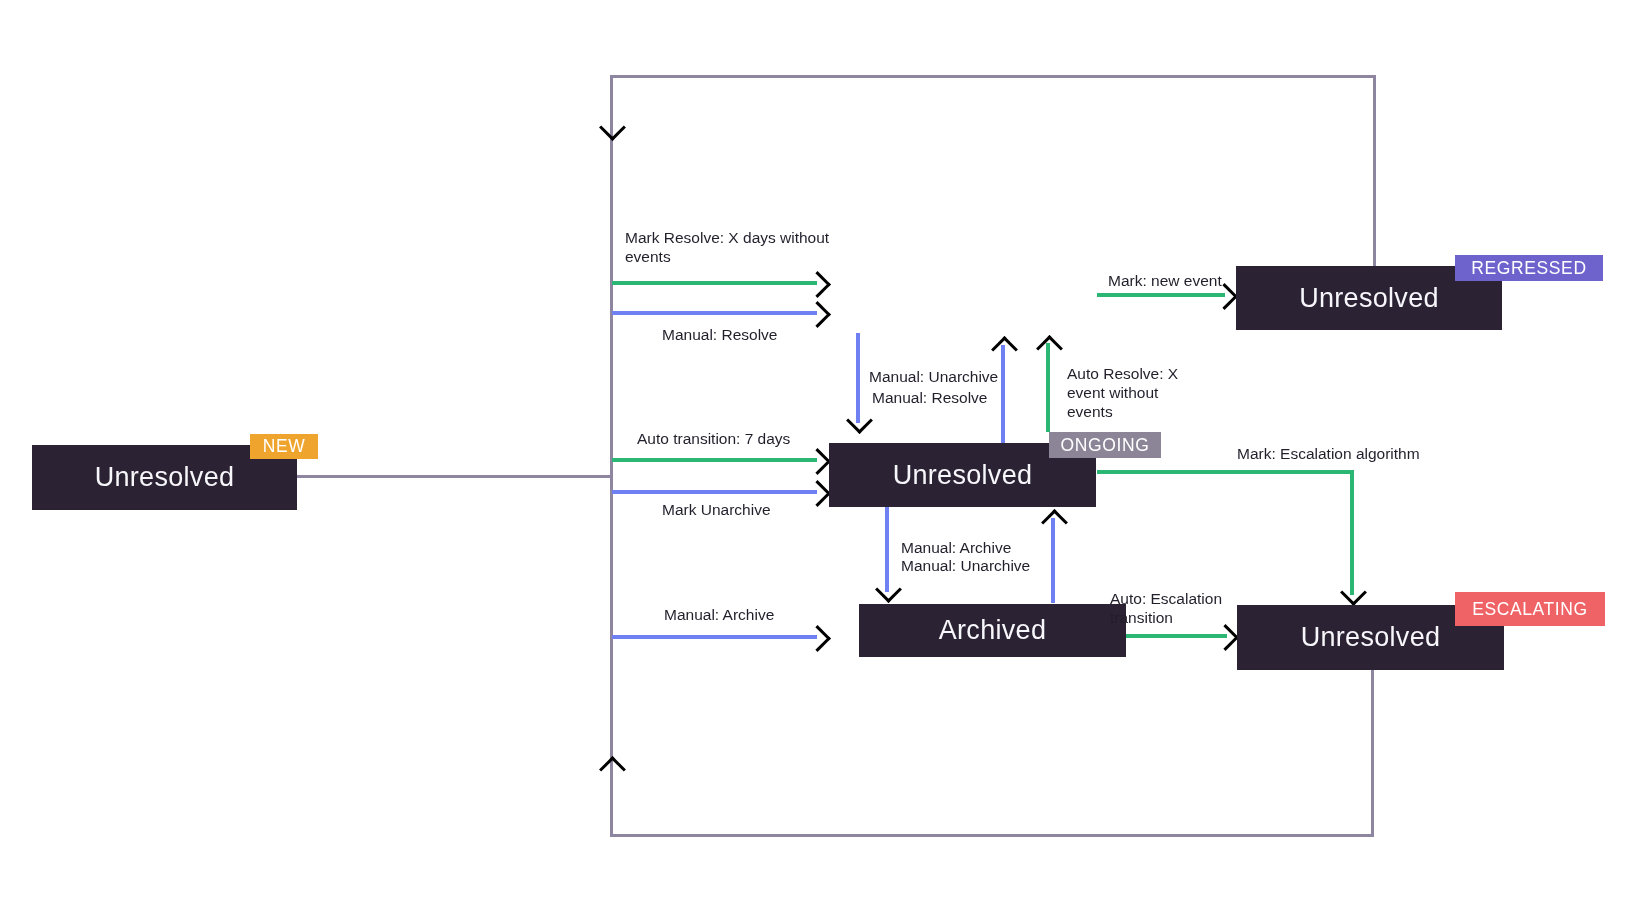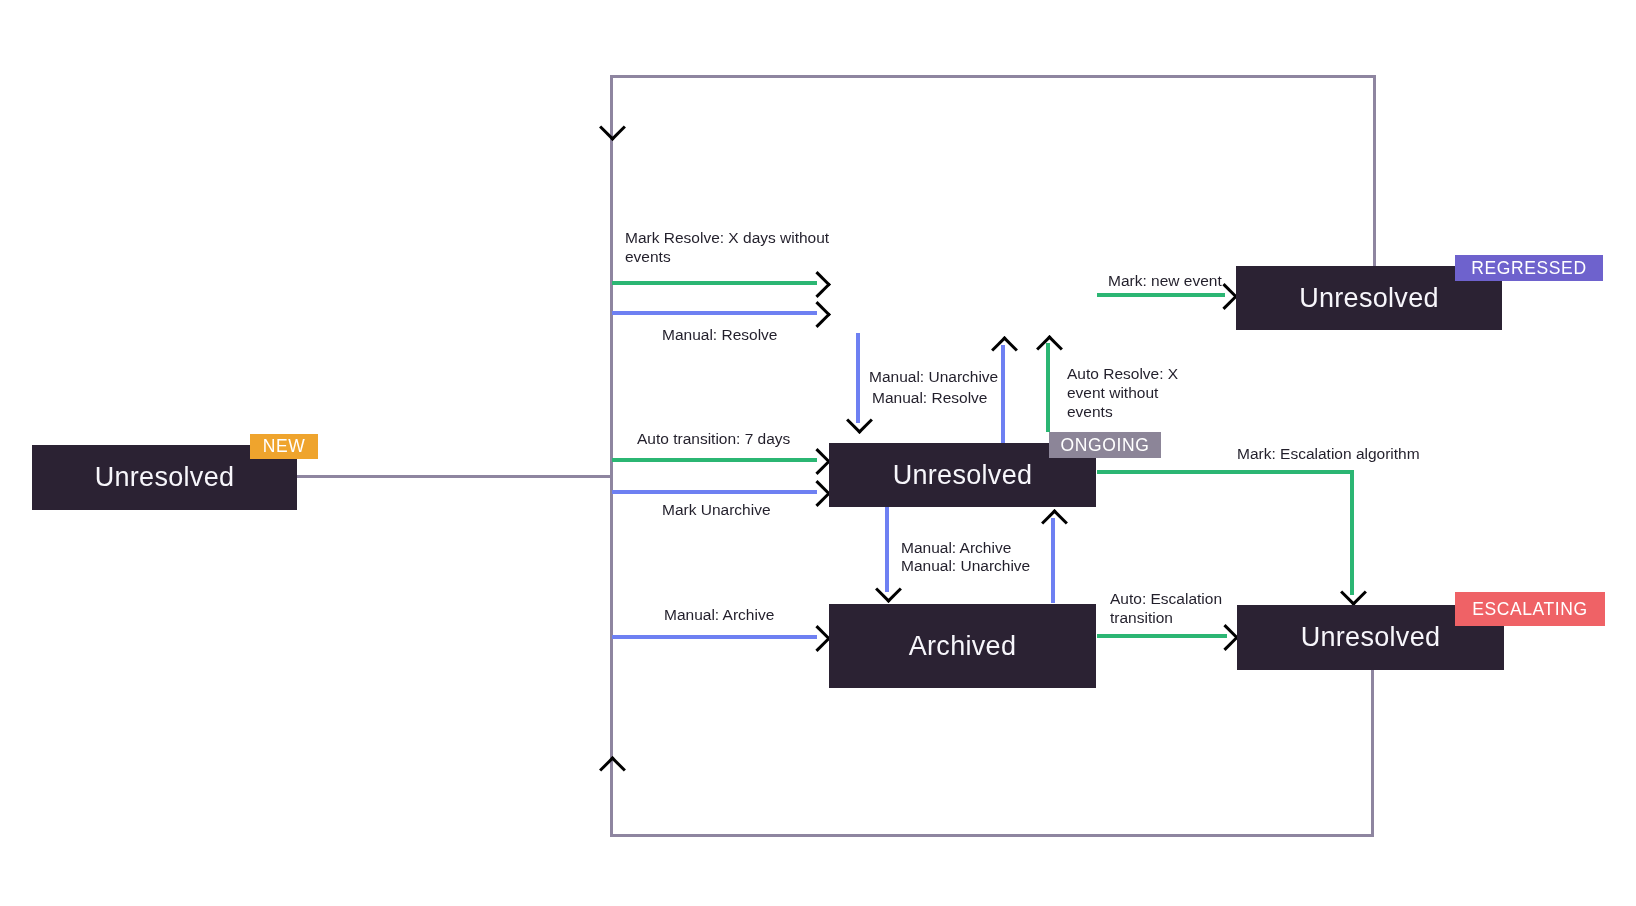--- a/index.html
+++ b/index.html
@@ -89,21 +89,21 @@
 
   <div class="ln blue" style="left:1051px;top:518px;width:4px;height:85px"></div>
   <div class="chev up c-blue" style="left:1045px;top:513px"></div>
 
   <div class="node" style="left:32px;top:445px;width:265px;height:65px">
     <span>Unresolved</span>
   </div>
   <div class="node" style="left:829px;top:443px;width:267px;height:64px">
     <span>Unresolved</span>
   </div>
-  <div class="node" style="left:829px;top:604px;width:267px;height:84px">
+  <div class="node" style="left:859px;top:604px;width:267px;height:53px">
     <span>Archived</span>
   </div>
   <div class="node" style="left:1236px;top:266px;width:266px;height:64px">
     <span>Unresolved</span>
   </div>
   <div class="node" style="left:1237px;top:605px;width:267px;height:65px">
     <span>Unresolved</span>
   </div>
 
   <div class="badge" style="left:250px;top:434px;width:68px;height:25px;background:var(--badge-new)">NEW</div>

